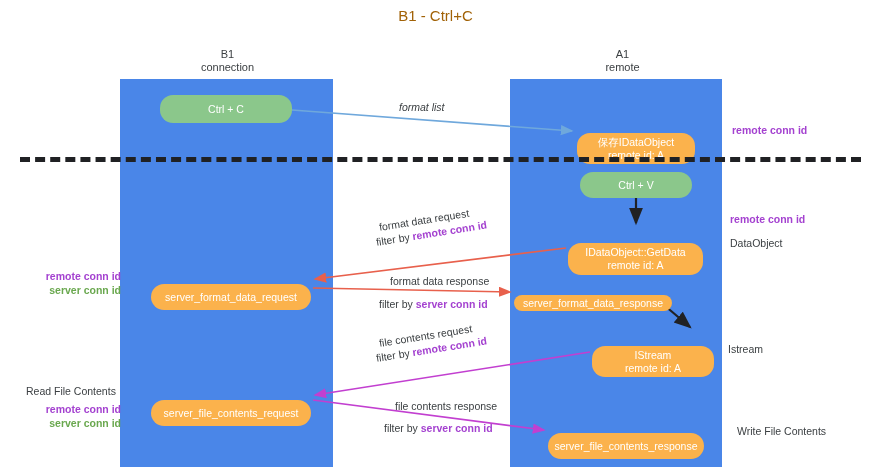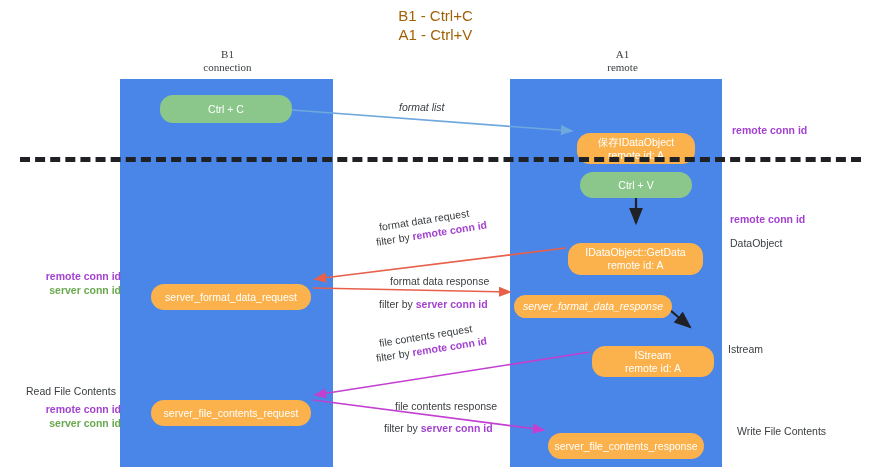--- a/index.html
+++ b/index.html
@@ -22,21 +22,21 @@
   #lane-a1{left:510px;top:79px;width:212px;height:388px;}
 
   
   #title{
     position:absolute;left:0;top:6px;width:871px;
     text-align:center;font-size:15px;line-height:19px;
     color:#a16207;
   }
   .lane-head{
     position:absolute;text-align:center;font-size:11px;
-    line-height:13px;color:#3c4043;font-family:Liberation Serif, serif;
+    line-height:13px;color:#3c4043;
   }
   #head-b1{left:150px;top:48px;width:155px;}
   #head-a1{left:545px;top:48px;width:155px;}
 
   
   .box{
     position:absolute;
     box-sizing:border-box;
     display:flex;flex-direction:column;
     align-items:center;justify-content:center;
@@ -46,21 +46,21 @@
     border-radius:13px;
   }
   .green{background:#8bc78b;}
   .orange{background:#fbb24c;margin-top:16px;}
 
   #box-ctrlc{left:160px;top:95px;width:132px;height:28px;}
   #box-ctrlv{left:580px;top:172px;width:112px;height:26px;}
   #box-idataobject{left:577px;top:117px;width:118px;height:31px;}
   #box-getdata{left:568px;top:227px;width:135px;height:32px;}
   #box-sfdreq{left:151px;top:268px;width:160px;height:26px;}
-  #box-sfdresp{left:514px;top:279px;width:158px;height:23px;font-style:italic;}
+  #box-sfdresp{left:514px;top:279px;width:158px;height:16px;}
   #box-istream{left:592px;top:330px;width:122px;height:31px;}
   #box-sfcreq{left:151px;top:384px;width:160px;height:26px;}
   #box-sfcresp{left:548px;top:417px;width:156px;height:26px;}
 
   
   #divider{
     position:absolute;left:20px;top:157px;width:841px;height:0;
     border-top:5px dashed #202124;
   }
 
@@ -104,21 +104,20 @@
 </head>
 <body>
 
 <div id="stage">
 
   <div class="lane" id="lane-b1"></div>
   <div class="lane" id="lane-a1"></div>
 
   <div id="title">
     <div>B1 - Ctrl+C</div>
-    <div>A1 - Ctrl+V</div>
   </div>
 
   <div class="lane-head" id="head-b1">
     <div>B1</div>
     <div>connection</div>
   </div>
   <div class="lane-head" id="head-a1">
     <div>A1</div>
     <div>remote</div>
   </div>

